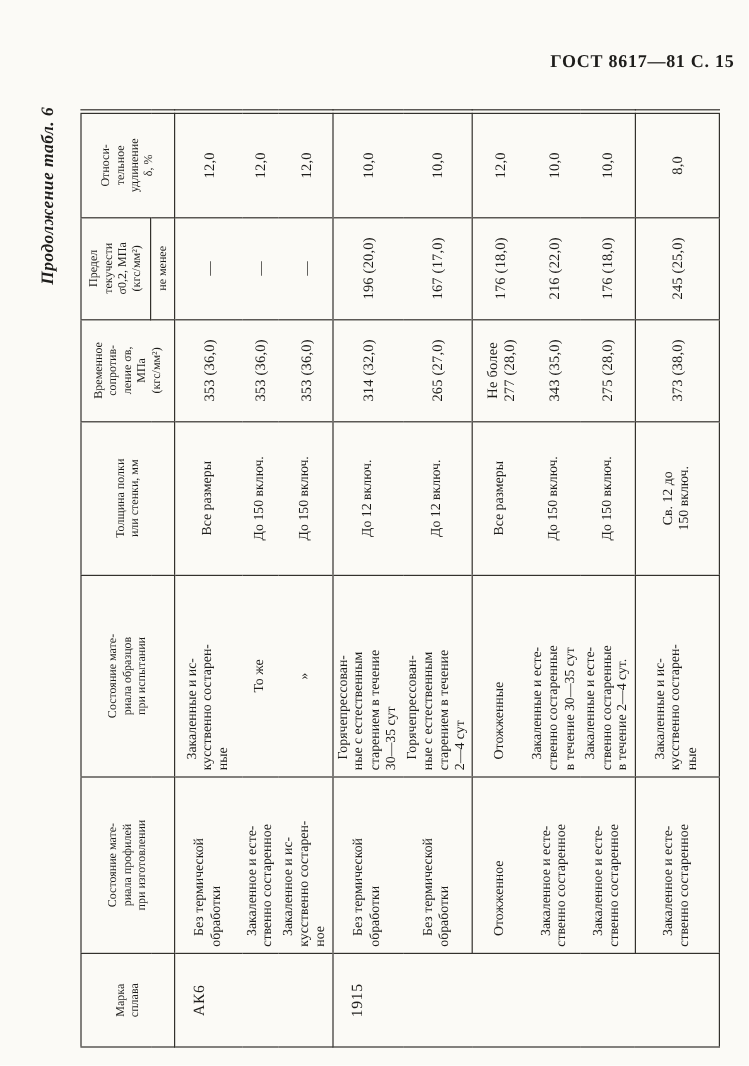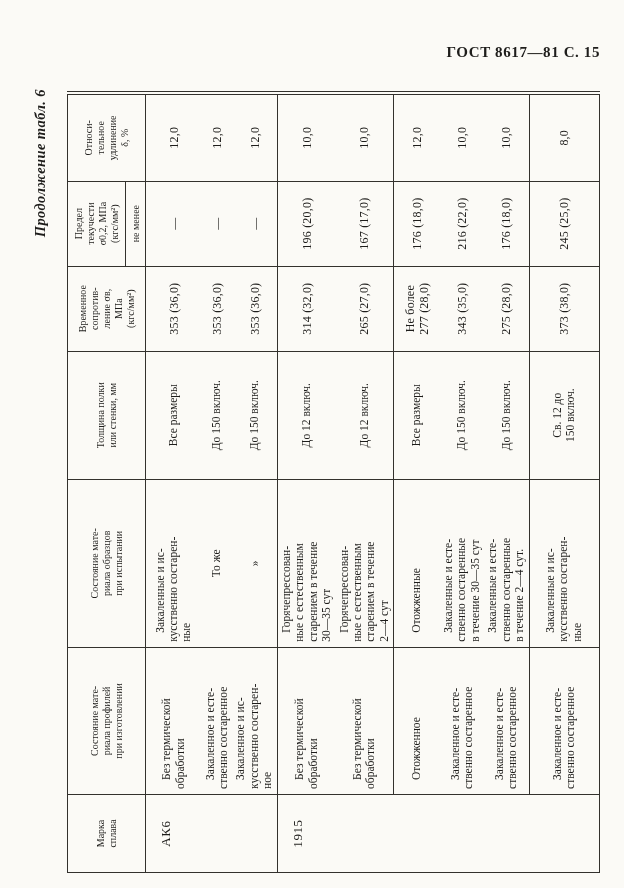--- a/index.html
+++ b/index.html
@@ -11,21 +11,21 @@
   .page{
     position:relative;
     width:624px;height:888px;
     background:var(--paper);
     overflow:hidden;
     font-family:"Liberation Serif", serif;
     color:var(--ink);
   }
   .gost-header{
     position:absolute;
-    top:44px;right:24px;
+    top:44px;right:12px;
     font-size:15px;font-weight:bold;
     letter-spacing:.6px;
     white-space:nowrap;
   }
   
   .rot{
     position:absolute;
     left:-85px;top:200px;
     width:790px;height:556px;
     transform:rotate(-90deg);

